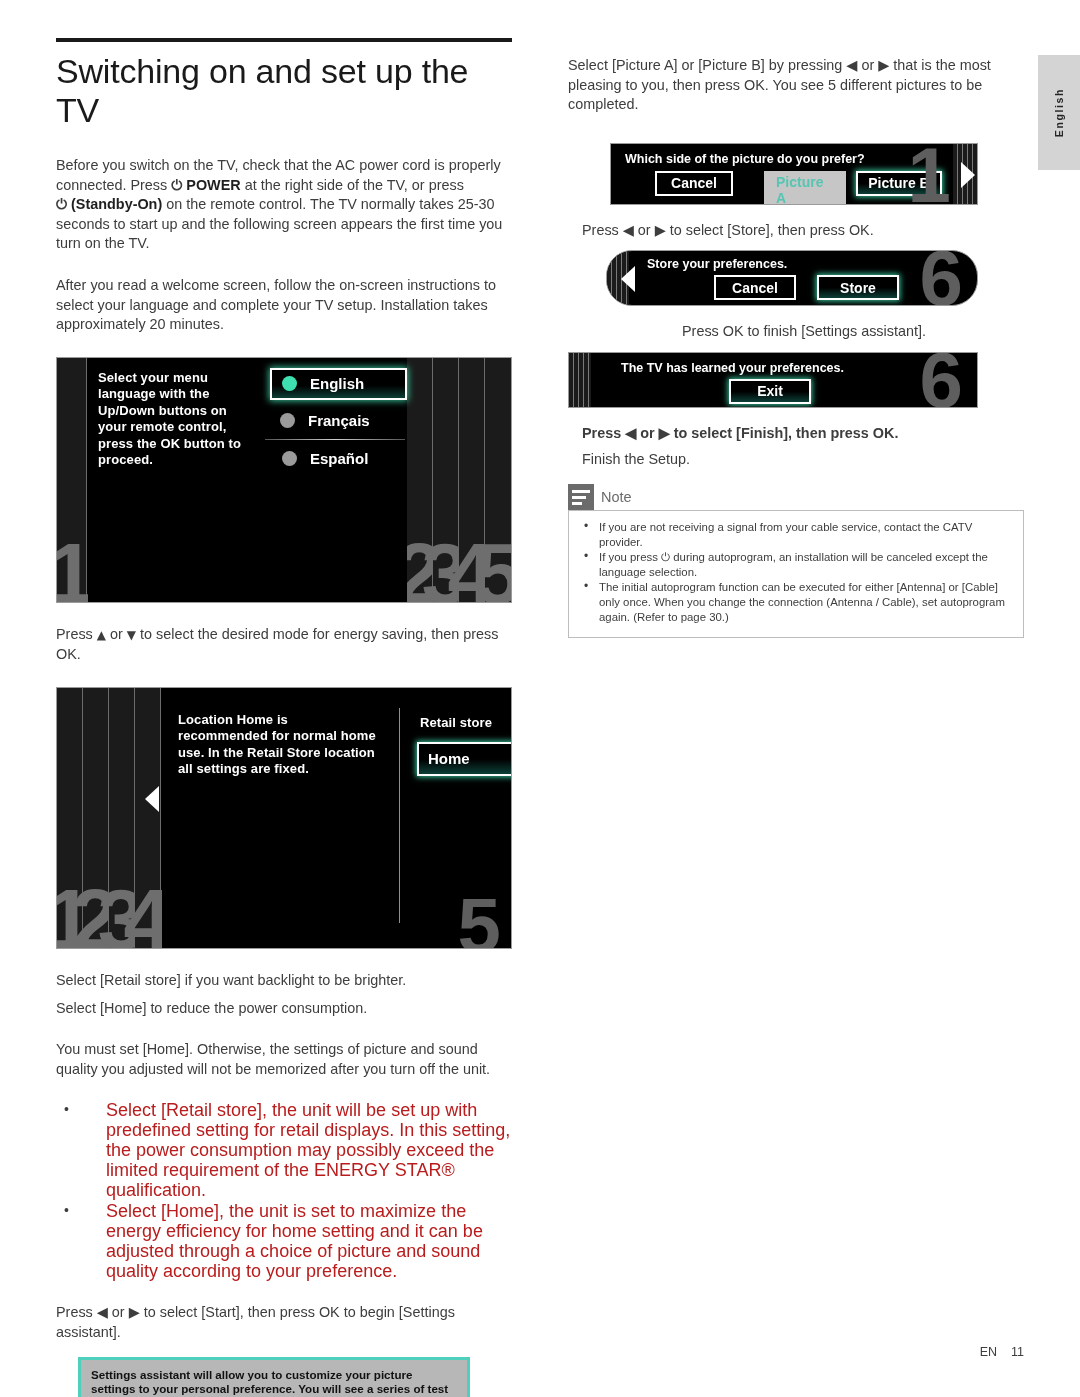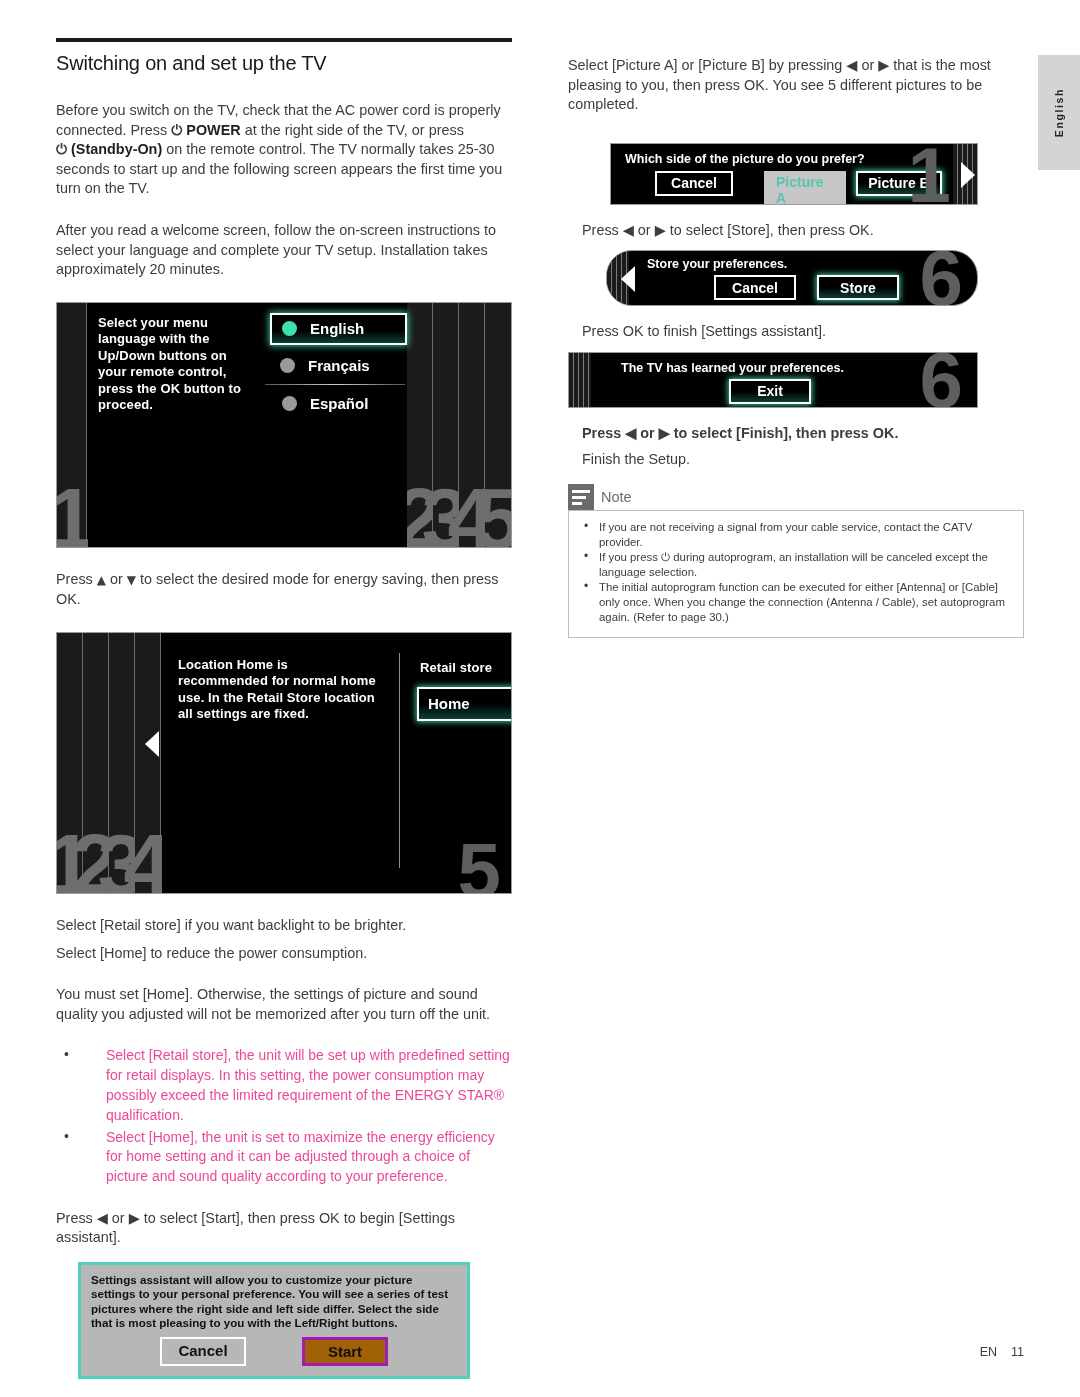--- a/index.html
+++ b/index.html
@@ -29,35 +29,35 @@
   .side-tab span{
     writing-mode:vertical-rl;
     transform:rotate(180deg);
     font-size:10.5px; font-weight:bold; letter-spacing:1.6px;
     color:#262626;
   }
 
   
   .rule{ height:4px; background:#1a1a1a; width:456px; margin-bottom:10px;}
   h1.title{
-    font-size:20px; font-weight:normal; color:#1a1a1a;
+    font-size:34px; font-weight:normal; color:#1a1a1a;
     margin:0 0 26px 0; letter-spacing:-0.2px;
   }
   p.body{
     font-size:14.4px; line-height:19.6px; margin:0 0 22px 0; color:#3d3d3d;
   }
   p.body.tight{ margin-bottom:8px; }
   .b{ font-weight:bold; color:#1f1f1f; }
   .sym{ font-family:"DejaVu Sans", sans-serif; font-size:12px; }
   .pwr{ font-family:"DejaVu Sans", sans-serif; font-weight:bold; font-size:14px; }
 
   ul.bullets{ margin:0 0 22px 0; padding:0; list-style:none; }
   ul.bullets li{
     position:relative; padding-left:50px;
-    font-size:14px; line-height:19.8px; margin-bottom:2px; color:#ec4899;
+    font-size:18px; line-height:19.8px; margin-bottom:2px; color:#b91c1c;
   }
   ul.bullets li:before{
     content:"\2022"; position:absolute; left:8px; top:-1px; font-size:14px; color:#3d3d3d;
   }
 
   
   .tv{
     position:relative; background:#000; border:1px solid #9a9a9a;
     overflow:hidden; font-family:"Liberation Sans", sans-serif;
   }
@@ -316,21 +316,21 @@
 
     <div class="tv-banner" style="height:56px; margin-left:38px; width:372px;border-radius:26px;">
       <div class="hatch" style="left:0; width:22px;"></div>
       <div class="arrow-left" style="left:14px; top:15px;"></div>
       <div class="ttl" style="left:40px; top:6px;">Store your preferences.</div>
       <div class="btn" style="position:absolute; left:107px; top:24px; width:82px; height:25px;">Cancel</div>
       <div class="btn sel" style="position:absolute; left:210px; top:24px; width:82px; height:25px;">Store</div>
       <div class="bignum" style="right:14px; bottom:-12px;">6</div>
     </div>
 
-    <p class="body" style="margin:16px 0 10px 14px;">Press OK to finish [Settings assistant].</p>
+    <p class="body" style="margin:16px 0 10px 14px;text-align:center;">Press OK to finish [Settings assistant].</p>
 
     <div class="tv-banner" style="height:56px; margin-left:0px; width:410px;">
       <div class="hatch" style="left:0; width:22px;"></div>
       <div class="ttl" style="left:52px; top:8px;">The TV has learned your preferences.</div>
       <div class="btn sel" style="position:absolute; left:160px; top:26px; width:82px; height:25px;">Exit</div>
       <div class="bignum" style="right:14px; bottom:-12px;">6</div>
     </div>
 
     <p class="body" style="margin:16px 0 6px 14px;font-weight:bold;">Press ◀ or ▶ to select [Finish], then press OK.</p>
     <p class="body" style="margin:0 0 0 14px;">Finish the Setup.</p>

